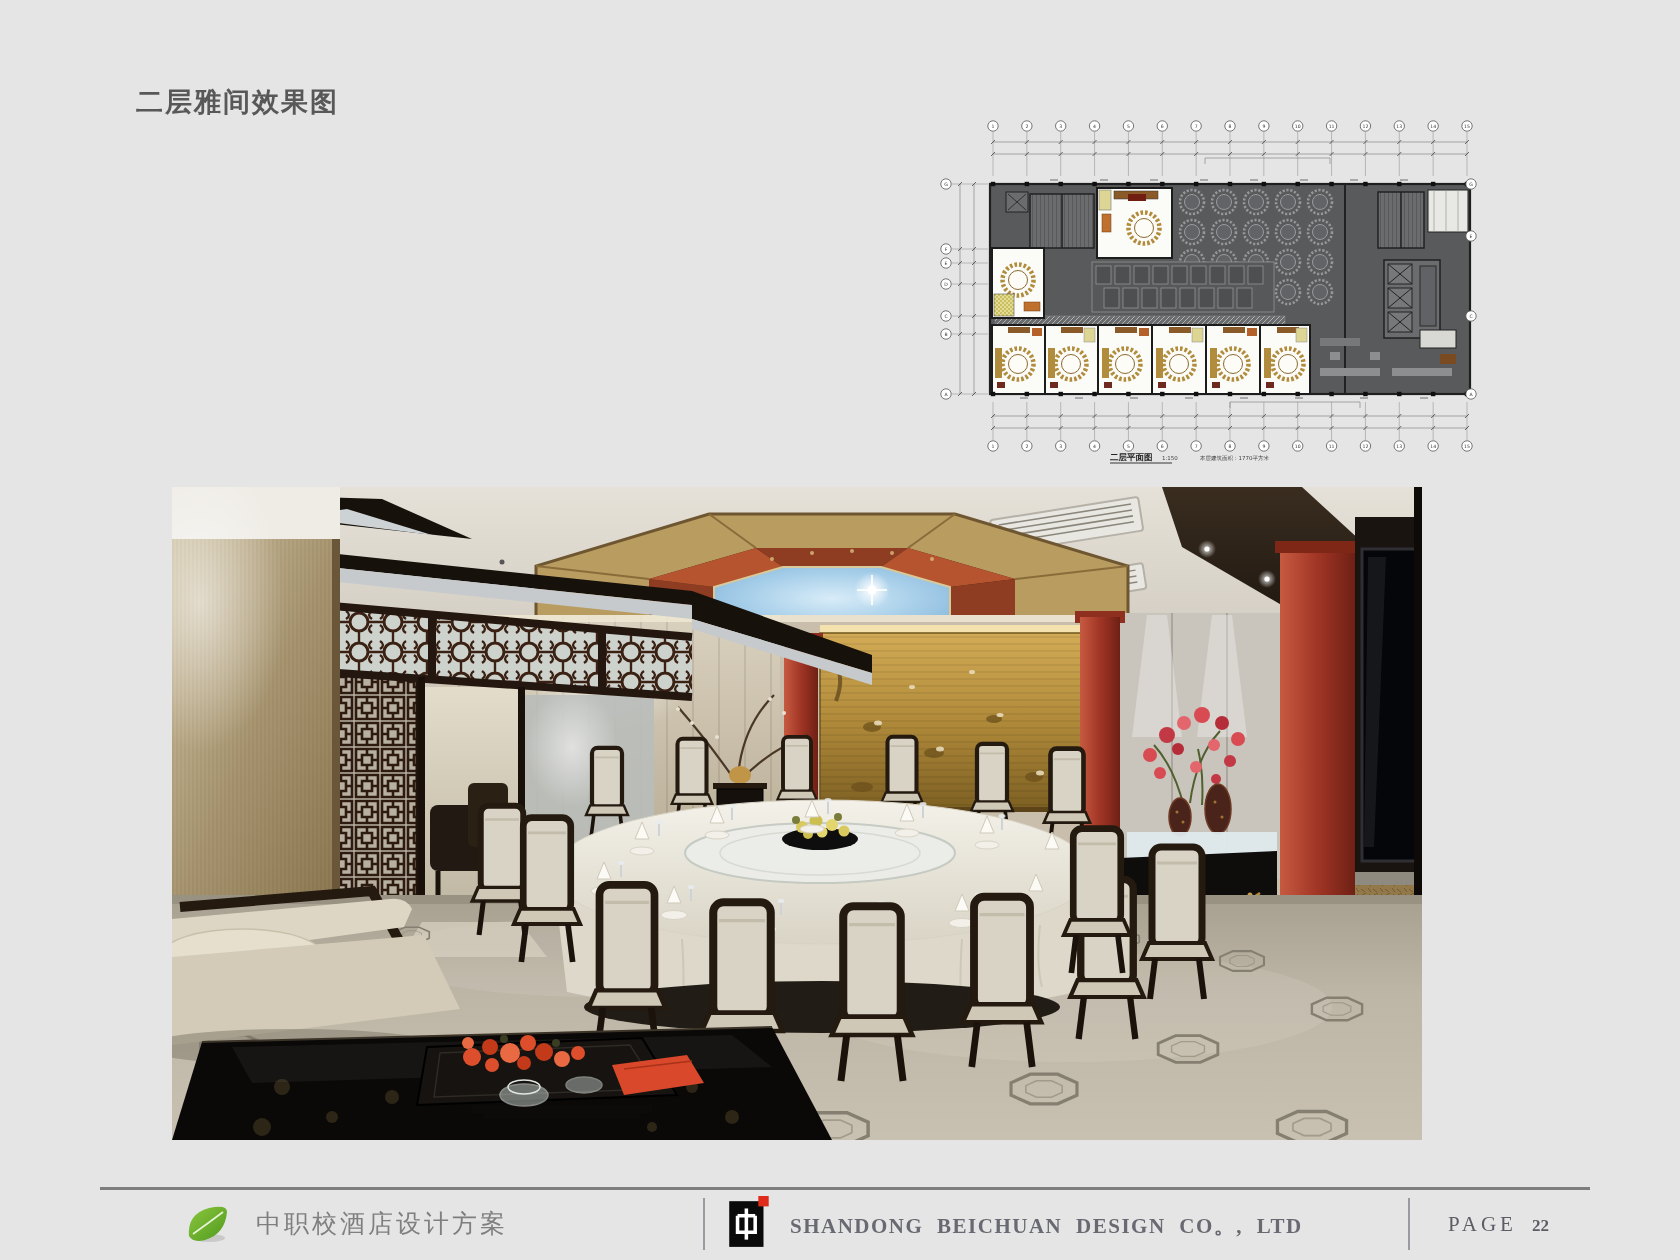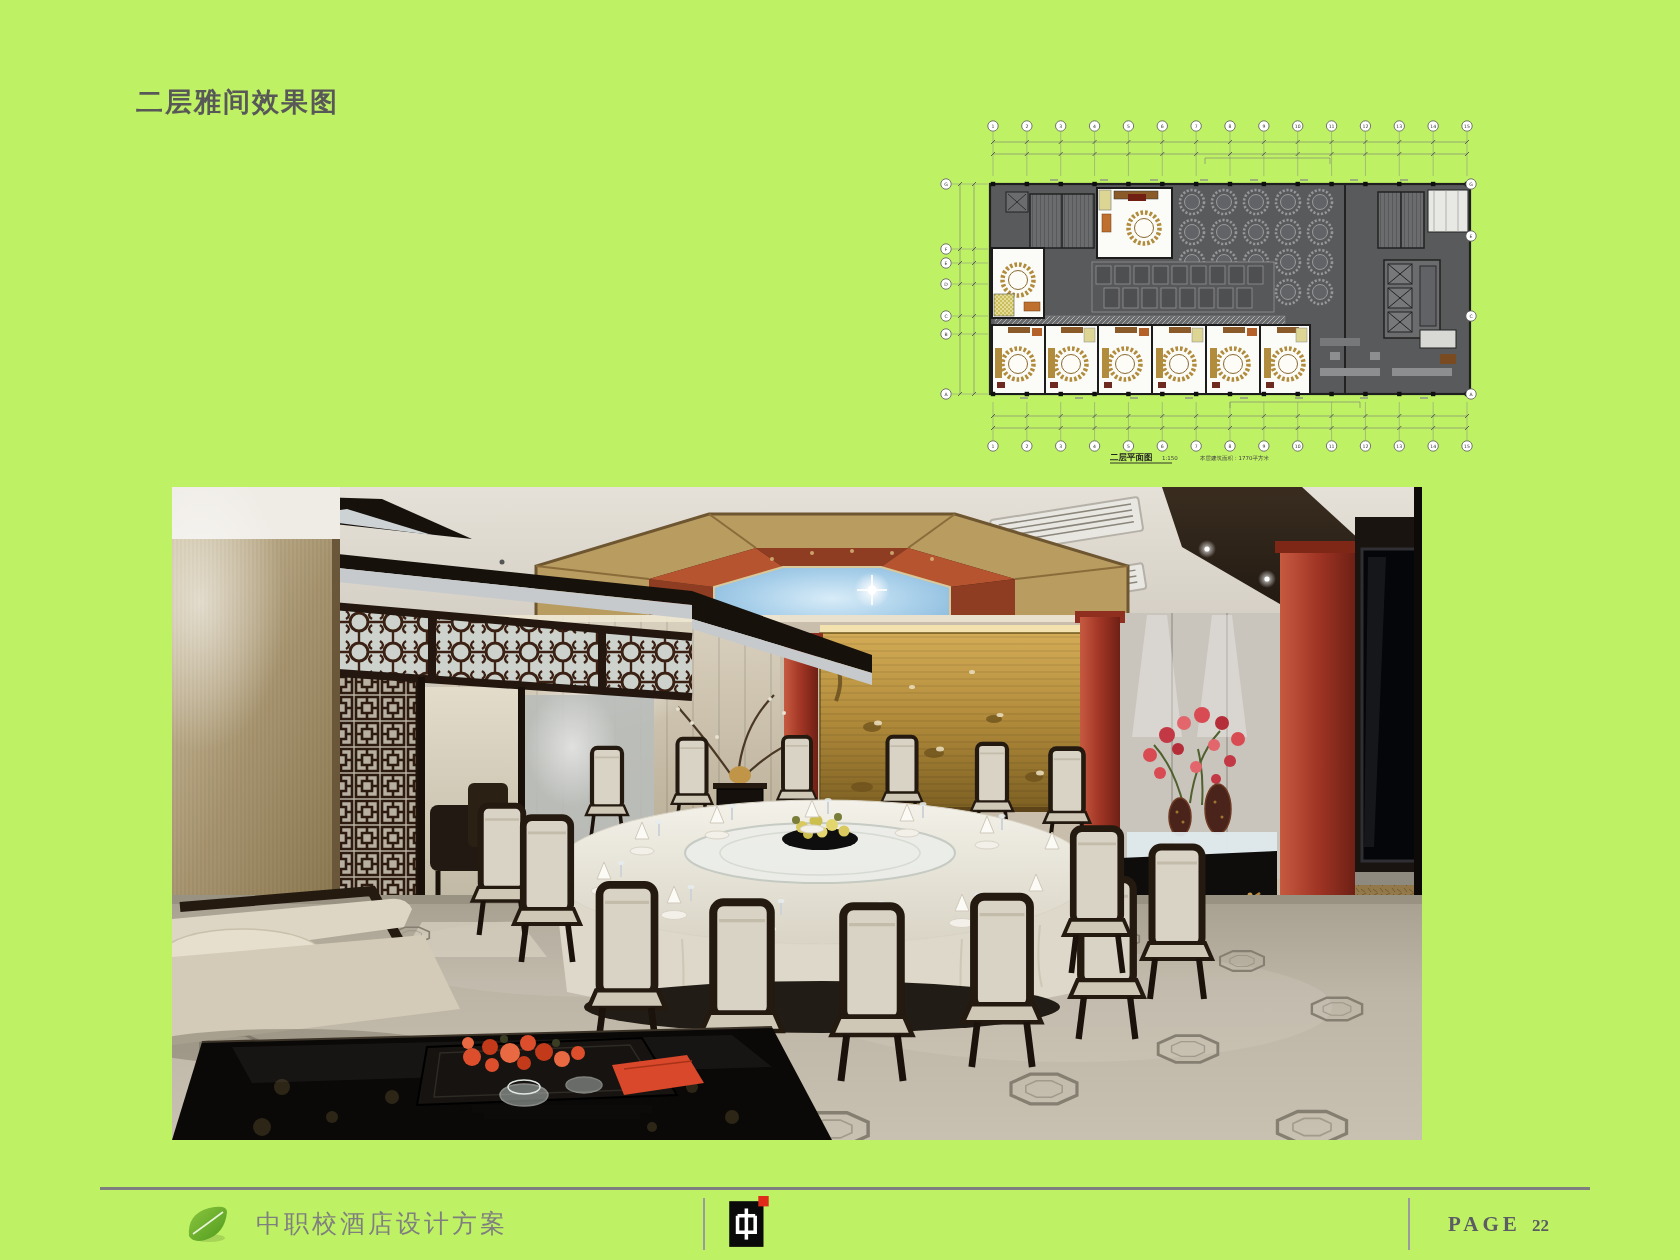--- a/index.html
+++ b/index.html
@@ -1,30 +1,30 @@
 <!DOCTYPE html>
 <html><head>
 <meta charset="utf-8">
 <style>
   html,body{margin:0;padding:0;background:#fff;}
-  #canvas{position:relative;width:1680px;height:1260px;background:#bef264;overflow:hidden;
+  #canvas{position:relative;width:1680px;height:1260px;background:#e5e5e5;overflow:hidden;
           font-family:"Liberation Sans",sans-serif;}
   .abs{position:absolute;}
   #title{left:136px;top:84px;font-size:27px;font-weight:bold;color:#585858;letter-spacing:2px;}
   #plan{left:900px;top:116px;width:580px;height:350px;}
   #photo{left:172px;top:487px;width:1250px;height:653px;}
   
   #footRule{left:100px;top:1187px;width:1490px;height:3px;background:#7e7e7e;}
   .vdiv{top:1198px;width:2px;height:52px;background:#9a9aa0;}
   #proj{left:256px;top:1207px;font-size:25px;font-weight:normal;color:#7f7f7f;letter-spacing:3px;}
   #leaf{left:183px;top:1202px;}
   #logo{left:728px;top:1196px;}
   #company{left:790px;top:1212px;font-family:"Liberation Serif",serif;font-size:21px;font-weight:600;
            color:#696972;letter-spacing:1.5px;word-spacing:7px;}
-  #pageLbl{left:1448px;top:1212px;font-family:"Liberation Serif",serif;font-size:21px;font-weight:700;
+  #pageLbl{left:1448px;top:1212px;font-family:"Liberation Serif",serif;font-size:21px;font-weight:400;
            color:#5c5c64;letter-spacing:4px;}
   #pageNum{left:1532px;top:1216px;font-family:"Liberation Serif",serif;font-size:17px;font-weight:600;color:#5c5c64;}
   
   .bub{fill:#fff;stroke:#555;stroke-width:.8;}
   .bubT{font:4.6px "DejaVu Sans",sans-serif;text-anchor:middle;fill:#333;}
   .capT{font:8.5px "DejaVu Sans",sans-serif;fill:#222;font-weight:bold;}
   .capS{font:5.5px "DejaVu Sans",sans-serif;fill:#444;}
 </style>
 </head>
 <body>
@@ -1029,18 +1029,19 @@
     <svg width="44" height="54" viewBox="0 0 40 52">
       <rect x="0" y="5" width="33" height="44" fill="#0a0a0a"></rect>
       <g stroke="#ffffff" stroke-width="3.4" fill="none">
         <path d="M16.5,12 V42"></path>
         <path d="M8,19 H25"></path>
         <path d="M8,19 V35 H25 V19"></path>
       </g>
       <rect x="28" y="0" width="10" height="10" fill="#e02a1a"></rect>
     </svg>
   </div>
+  <div id="company" class="abs">SHANDONG  BEICHUAN  DESIGN  CO。, LTD</div>
 
   <div class="abs vdiv" style="left:1408px;"></div>
   <div id="pageLbl" class="abs">PAGE</div>
   <div id="pageNum" class="abs">22</div>
 
 </div>
 
 </body></html>

